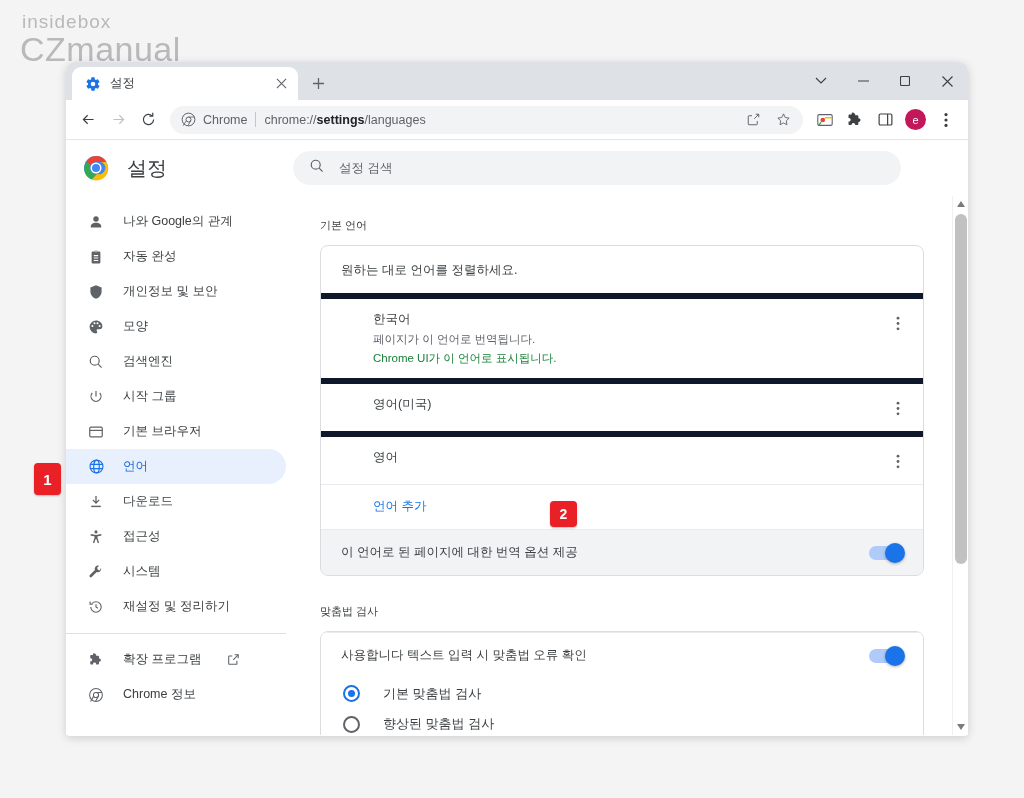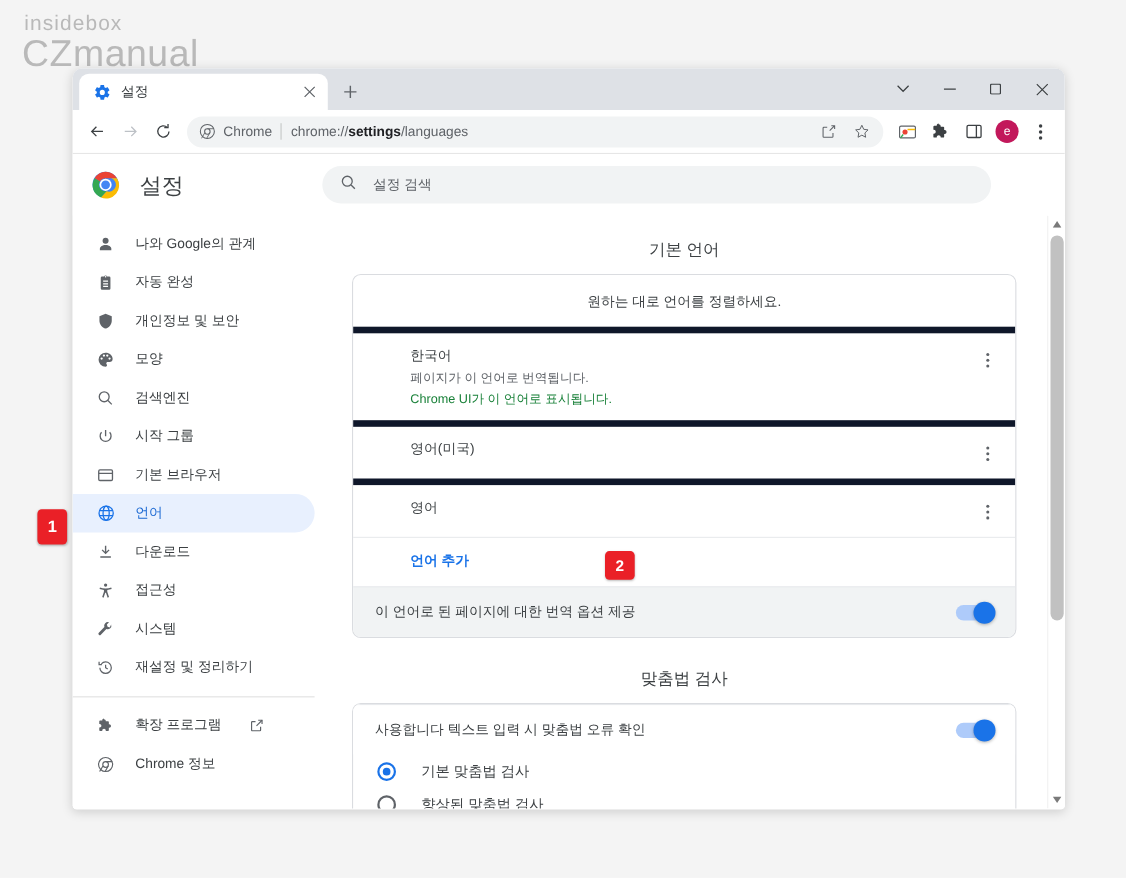--- a/index.html
+++ b/index.html
@@ -102,42 +102,42 @@
   }
   .nav-item .nav-ico { width: 18px; height: 18px; flex: none; color: #5f6368; display: flex; align-items: center; justify-content: center; }
   .nav-item.selected { background: #e8f0fe; color: #1967d2; }
   .nav-item.selected .nav-ico { color: #1a73e8; }
   .nav-ext { margin-left: 8px; width: 14px; height: 14px; color: #5f6368; display: flex; align-items: center; }
   .nav-divider { height: 1px; background: #e0e0e0; margin: 9px 8px 8px 0; }
 
   
   .main { flex: 1; padding-top: 56px; position: relative; overflow: hidden; background: #fff; }
   .main-inner { padding: 22px 44px 0 26px; }
-  .section-title { font-size: 15px; color: #3c4043; margin-bottom: 12px; text-align: center; }
+  .section-title { font-size: 11px; color: #3c4043; margin-bottom: 12px; }
   .card {
     border: 1px solid #dadce0; border-radius: 8px; background: #fff;
     overflow: hidden; margin-bottom: 28px;
   }
-  .card-head { padding: 16px 20px 14px 20px; font-size: 12.5px; color: #3c4043; text-align: center; }
+  .card-head { padding: 16px 20px 14px 20px; font-size: 12.5px; color: #3c4043; }
   .lang-row {
     display: flex; align-items: flex-start; padding: 12px 14px 12px 52px;
     border-top: 6px solid #0f172a; min-height: 46px;
   }
   .lang-row:first-of-type { border-top: none; }
   .lang-texts { flex: 1; }
   .lang-name { font-size: 12.5px; color: #3c4043; }
   .lang-sub { font-size: 11.5px; color: #5f6368; margin-top: 4px; }
   .lang-sub.green { color: #188038; }
   .dots {
     width: 22px; height: 22px; display: flex; align-items: center; justify-content: center;
     color: #5f6368; flex: none; margin-top: 1px;
   }
   .add-lang {
     padding: 13px 20px 14px 52px; border-top: 1px solid #e8eaed;
-    font-size: 12.5px; color: #1a73e8; font-weight: bold;
+    font-size: 12.5px; color: #1a73e8;
   }
   .toggle-row {
     display: flex; align-items: center; padding: 13px 20px 13px 20px;
     border-top: 1px solid #e8eaed; background: #f1f3f4; min-height: 46px;
   }
   .toggle-row .tr-label { font-size: 12.5px; color: #3c4043; flex: 1; }
   .toggle-row.plain { background: #fff; }
 
   .toggle {
     width: 34px; height: 14px; border-radius: 7px; background: #aecbfa;

